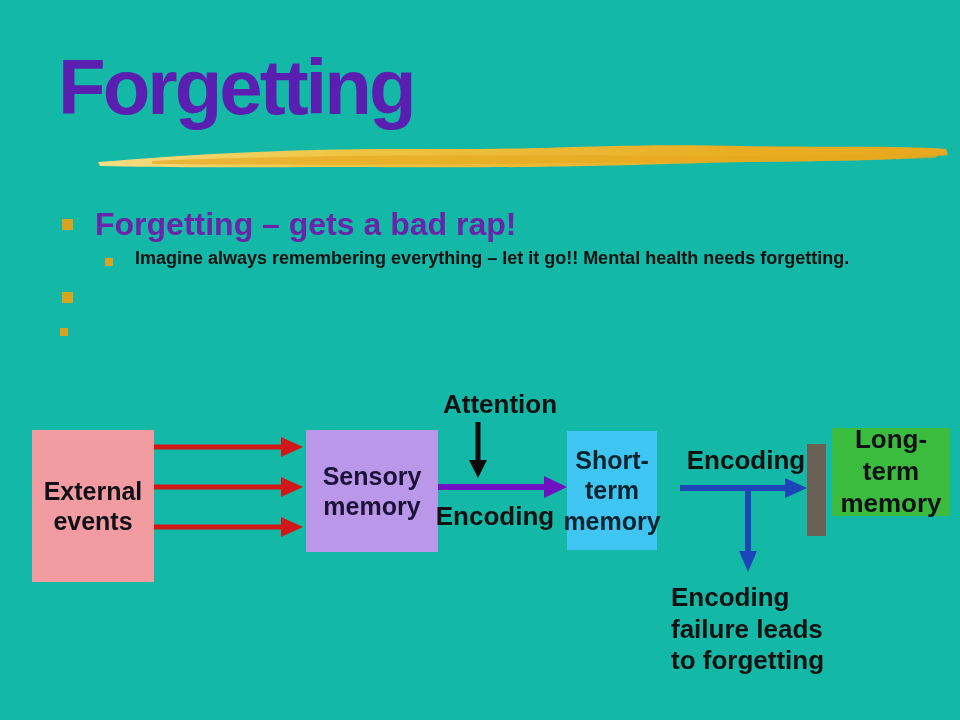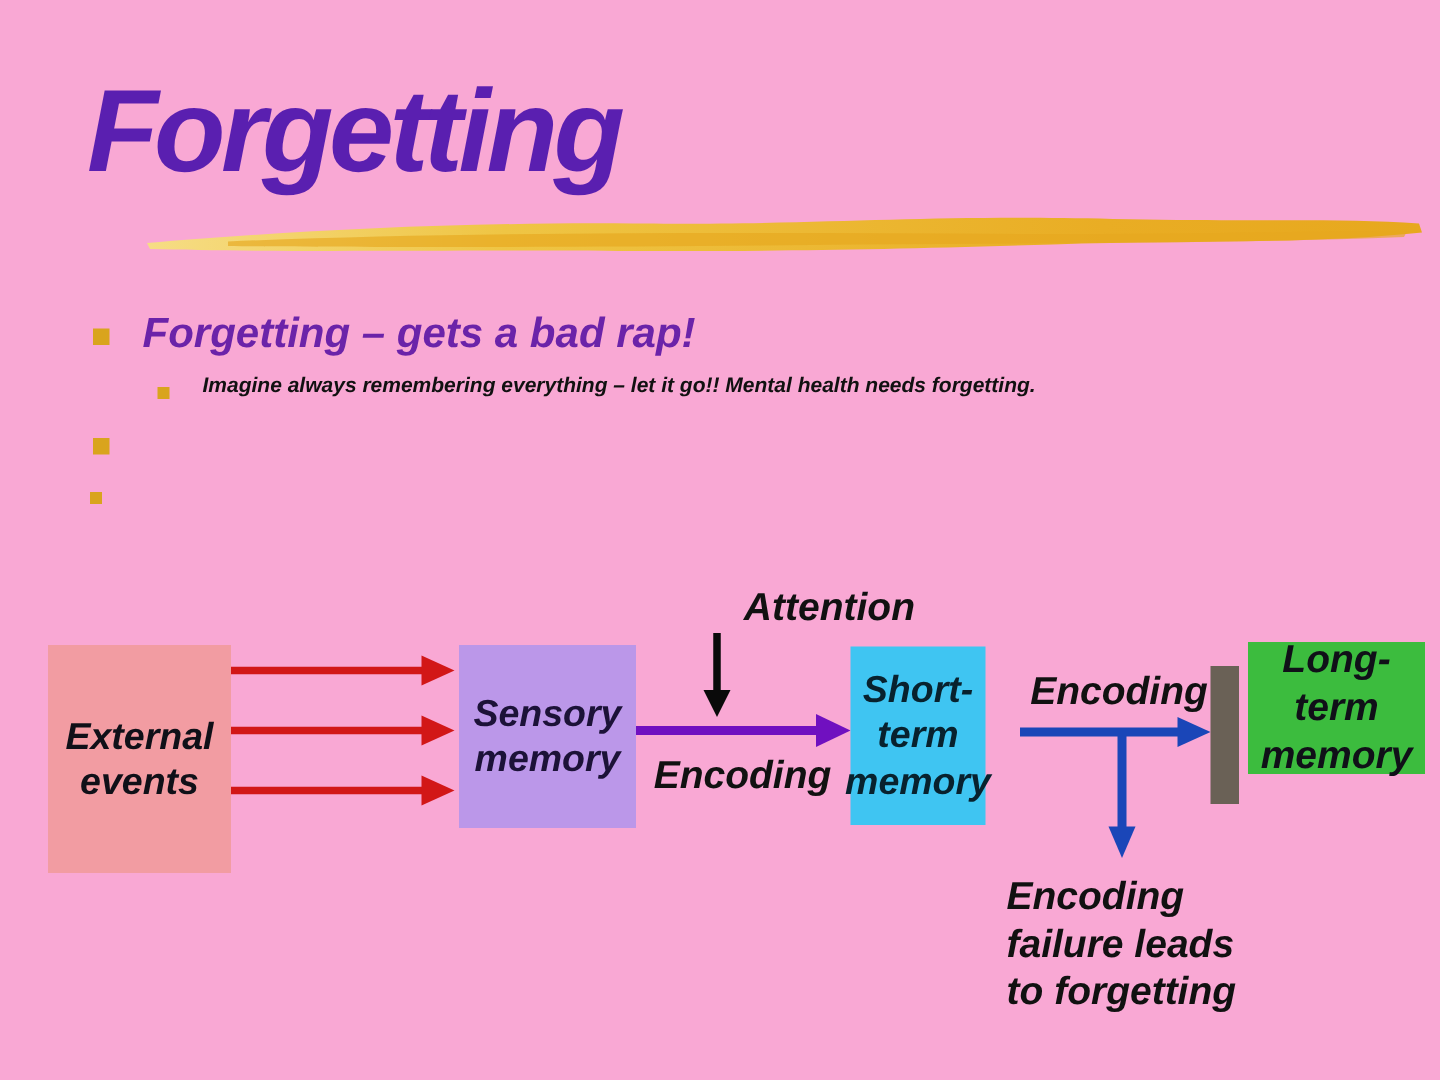--- a/index.html
+++ b/index.html
@@ -1,44 +1,44 @@
 <!DOCTYPE html>
 <html style="--title-purple: #5a1fb0; --bullet-purple: #6b23a9; --bullet-gold: #d9a41d; --text-black: #111111; --box-pink: #f29ca2; --box-lavender: #bb97e9; --box-cyan: #3fc5f2; --box-green: #3cbc3e; --bar-gray: #6a6156; --arrow-red: #d21717; --arrow-purple: #7010c0; --arrow-blue: #1a46b8; --arrow-black: #0a0a0a; --brush-dark: #e7a81e; --brush-mid: #efc544; --brush-light: #f6dd85;"><head>
 <meta charset="utf-8">
 <style>
   html,body{margin:0;padding:0;background:#ffffff;}
   .slide{
-    position:relative; width:960px; height:720px; background:#f9a8d4;
-    font-family:"Liberation Sans","DejaVu Sans",sans-serif; overflow:hidden;font-style:italic;
+    position:relative; width:960px; height:720px; background:#14b8a6;
+    font-family:"Liberation Sans","DejaVu Sans",sans-serif; overflow:hidden;
   }
   
   .title{
     position:absolute; left:58px; top:48px;
     font-size:78px; font-weight:bold; letter-spacing:-3px;
     color:var(--title-purple); line-height:1;
   }
   .brush{position:absolute; left:92px; top:134px; width:860px; height:44px;}
   
   .bullet-sq{position:absolute; background:var(--bullet-gold);}
   .b-row{position:absolute; font-weight:bold; white-space:nowrap;}
-  .b-purple{color:var(--bullet-purple); font-size:28px;}
-  .b-black{color:var(--text-black); font-size:14px;}
+  .b-purple{color:var(--bullet-purple); font-size:32px;}
+  .b-black{color:var(--text-black); font-size:18px;}
   
   .dbox{
     position:absolute; display:flex; align-items:center; justify-content:center;
     text-align:center; font-weight:bold; color:#101018;
     white-space:pre-line; line-height:1.22; font-size:25px;
   }
   .box-external{left:32px; top:430px; width:122px; height:152px; background:var(--box-pink);}
-  .box-sensory{left:306px; top:430px; width:118px; height:122px; background:var(--box-lavender); color:#1c1238;}
+  .box-sensory{left:306px; top:430px; width:132px; height:122px; background:var(--box-lavender); color:#1c1238;}
   .box-short{left:567px; top:431px; width:90px; height:119px; background:var(--box-cyan); color:#08222e;}
   .box-long{left:832px; top:428px; width:118px; height:88px; background:var(--box-green); font-size:26px;}
   
   .dlabel{position:absolute; font-weight:bold; color:var(--text-black); text-align:center;}
-  .lbl-attention{left:390px; top:389px; width:220px; font-size:26px;text-align:right;}
+  .lbl-attention{left:390px; top:389px; width:220px; font-size:26px;}
   .lbl-encoding1{left:385px; top:501px; width:220px; font-size:26px;}
   .lbl-encoding2{left:646px; top:445px; width:200px; font-size:26px;}
   .lbl-failure{
     left:671px; top:582px; width:200px; font-size:26px; text-align:left;
     white-space:pre-line; line-height:1.22;
   }
   
   .arrow-layer{position:absolute; left:0; top:360px; width:960px; height:360px;}
   .ln-red{stroke:var(--arrow-red); stroke-width:5;}
   .fl-red{fill:var(--arrow-red);}

